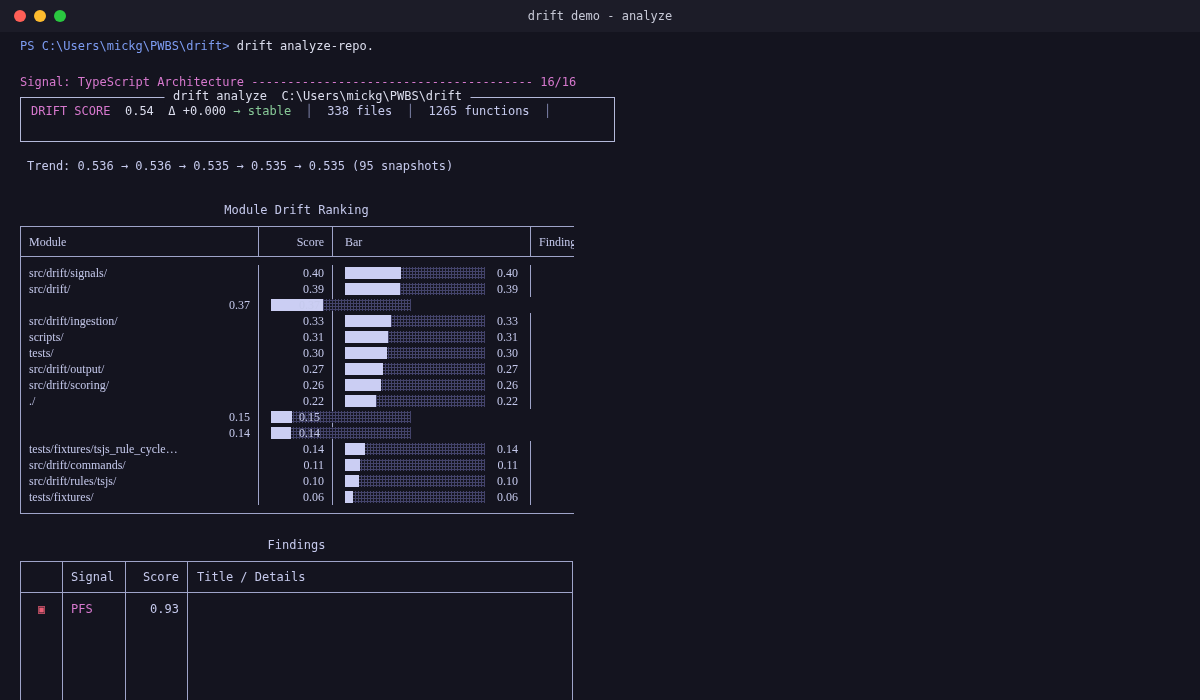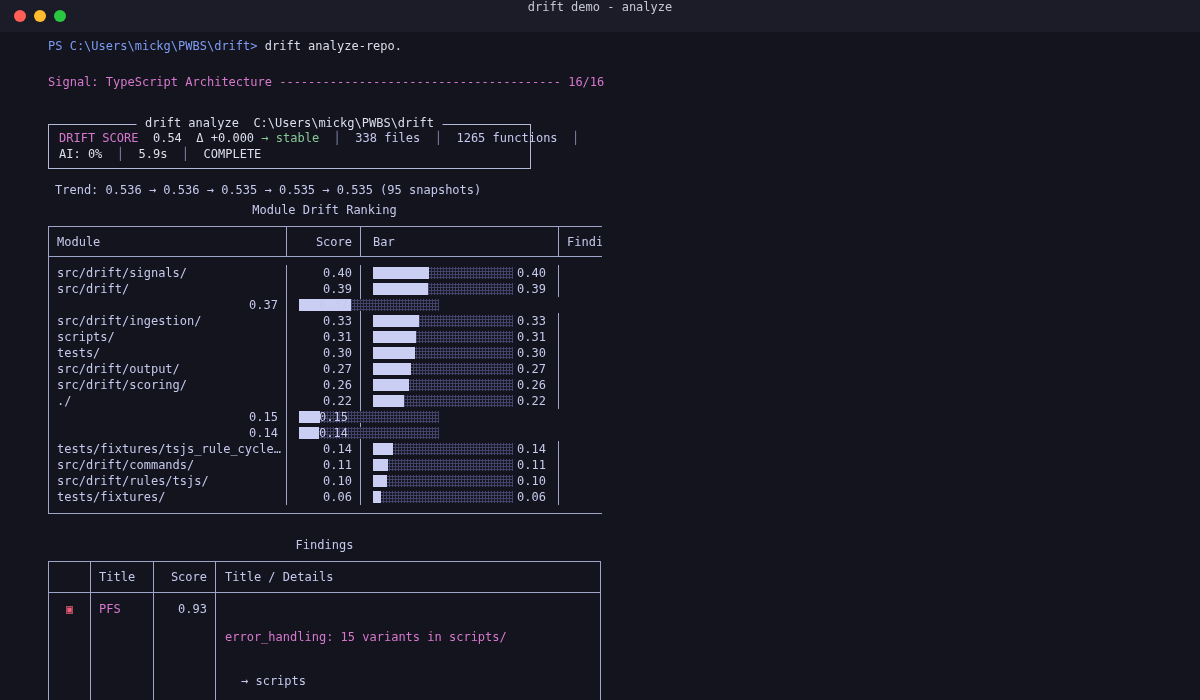--- a/index.html
+++ b/index.html
@@ -4,36 +4,36 @@
 <style>
   * { margin:0; padding:0; box-sizing:border-box; }
   :root{
     --bg:#14141f; --titlebar:#1c1c28; --text:#c5c9ec; --light:#dcdeee;
     --pink:#d678cd; --blue:#7d9cf2; --green:#87c897; --dim:#8186ae;
     --bar:#cbcef3; --tbl:#9fa4c9; --boxb:#b4b9da; --red:#e85d75; --titletext:#c6c8d6;
   }
   html,body{width:1200px;height:700px;overflow:hidden;}
   body{background:var(--bg);font-family:"DejaVu Sans Mono","Liberation Mono",monospace;font-size:12px;color:var(--text);}
   .window{position:relative;width:1200px;height:700px;overflow:hidden;}
-  .titlebar{position:absolute;top:0;left:0;right:0;height:32px;background:var(--titlebar);display:flex;justify-content:center;}
+  .titlebar{position:absolute;top:0;left:0;right:0;height:32px;background:var(--titlebar);display:flex;align-items:center;justify-content:center;}
   .win-title{color:var(--titletext);white-space:pre;}
   .lights{position:absolute;left:14px;top:10px;display:flex;gap:8px;}
   .light{width:12px;height:12px;border-radius:50%;}
   .light.red{background:#ff5f57;} .light.yellow{background:#febc2e;} .light.green{background:#2ac840;}
-  .term{position:absolute;top:32px;left:0;right:0;bottom:0;background:var(--bg);overflow:hidden;margin-left:28px;}
+  .term{position:absolute;top:32px;left:0;right:0;bottom:0;background:var(--bg);overflow:hidden;}
   .line{position:absolute;height:16px;line-height:16px;white-space:pre;}
   .pink{color:var(--pink);} .blue{color:var(--blue);} .green-t{color:var(--green);}
   .light-t{color:var(--light);} .lav{color:var(--text);} .dim{color:var(--dim);}
   .sec-title{position:absolute;left:20px;width:553px;text-align:center;height:16px;line-height:16px;white-space:pre;}
   
-  .score-box{position:absolute;left:20px;top:92px;width:483px;height:45px;border:1px solid var(--boxb);padding:5px 0 0 10px;}
+  .score-box{position:absolute;left:20px;top:65px;width:595px;height:45px;border:1px solid var(--boxb);padding:5px 0 0 10px;}
   .box-title{position:absolute;top:-9px;left:50%;transform:translateX(-50%);background:var(--bg);padding:0 9px;color:var(--light);white-space:pre;}
   .boxline{height:16px;line-height:16px;white-space:pre;}
   
-  .r-table{position:absolute;left:20px;top:194px;width:554px;border:1px solid var(--tbl);border-right:none;}
+  .r-table{position:absolute;left:20px;top:194px;width:554px;border:1px solid var(--tbl);border-right:none;font-family:Liberation Serif, serif;}
   .r-grid{display:grid;grid-template-columns:238px 74px 198px 1fr;}
   .r-head{height:30px;line-height:30px;border-bottom:1px solid var(--tbl);}
   .r-body{padding:8px 0;}
   .r-row{height:16px;line-height:16px;}
   .cm{padding-left:8px;border-right:1px solid var(--tbl);overflow:hidden;white-space:pre;}
   .cs{text-align:right;padding-right:8px;border-right:1px solid var(--tbl);white-space:pre;}
   .cb{border-right:1px solid var(--tbl);position:relative;white-space:pre;}
   .cb.hdr{padding-left:12px;}
   .cf{padding-left:8px;overflow:hidden;white-space:pre;}
   .track{position:absolute;left:12px;top:2px;width:140px;height:12px;background-image:radial-gradient(circle,#43436a 1px,transparent 1.1px);background-size:3px 3px;}
@@ -70,24 +70,23 @@
 
   <div class="term">
 
     <div class="line" style="left:20px;top:6px"><span class="blue">PS C:\Users\mickg\PWBS\drift&gt;</span> <span class="light-t">drift analyze-repo.</span></div>
 
     <div class="line pink" style="left:20px;top:42px">Signal: TypeScript Architecture --------------------------------------- 16/16</div>
 
     <div class="score-box">
       <div class="box-title">drift analyze  C:\Users\mickg\PWBS\drift</div>
       <div class="boxline"><span class="pink">DRIFT SCORE</span>  <span class="light-t">0.54</span>  <span class="light-t">Δ +0.000</span> <span class="green-t">→ stable</span>  <span class="dim">│</span>  <span class="lav">338 files</span>  <span class="dim">│</span>  <span class="lav">1265 functions</span>  <span class="dim">│</span></div>
-      <div class="boxline"><span class="light-t">AI: 0%</span>  <span class="dim">│</span>  <span class="light-t">5.9s</span>  <span class="dim">│</span>  <span class="light-t">COMPLETE</span></div>
-    </div>
-
-    <div class="line" style="left:27px;top:150px">Trend: 0.536 → 0.536 → 0.535 → 0.535 → 0.535 (95 snapshots)</div>
+    </div>
+
+    <div class="line" style="left:27px;top:126px">Trend: 0.536 → 0.536 → 0.535 → 0.535 → 0.535 (95 snapshots)</div>
 
     <div class="sec-title" style="top:170px">Module Drift Ranking</div>
 
     <div class="r-table">
       <div class="r-grid r-head">
         <div class="cm">Module</div>
         <div class="cs">Score</div>
         <div class="cb hdr">Bar</div>
         <div class="cf">Findings</div>
       </div>
@@ -180,32 +179,25 @@
             <div class="cf"></div>
           </div>
       </div>
     </div>
 
     <div class="sec-title" style="top:505px">Findings</div>
 
     <div class="f-table">
       <div class="f-grid f-head">
         <div class="fc"></div>
-        <div class="fc sig">Title</div>
+        <div class="fc sig">Signal</div>
         <div class="fc scr">Score</div>
         <div class="fc-last ft-title" style="color:var(--text)">Title / Details</div>
       </div>
       <div class="f-grid f-row">
         <div class="fc icon">▣</div>
         <div class="fc sig pink">PFS</div>
         <div class="fc scr">0.93</div>
-        <div class="fc-last">
-          <div class="ft-line ft-title">error_handling: 15 variants in scripts/</div>
-          <div class="ft-line ft-detail">→ scripts</div>
-          
-          
-          
-        </div>
       </div>
     </div>
 
   </div>
 </div>
 
 </body></html>

